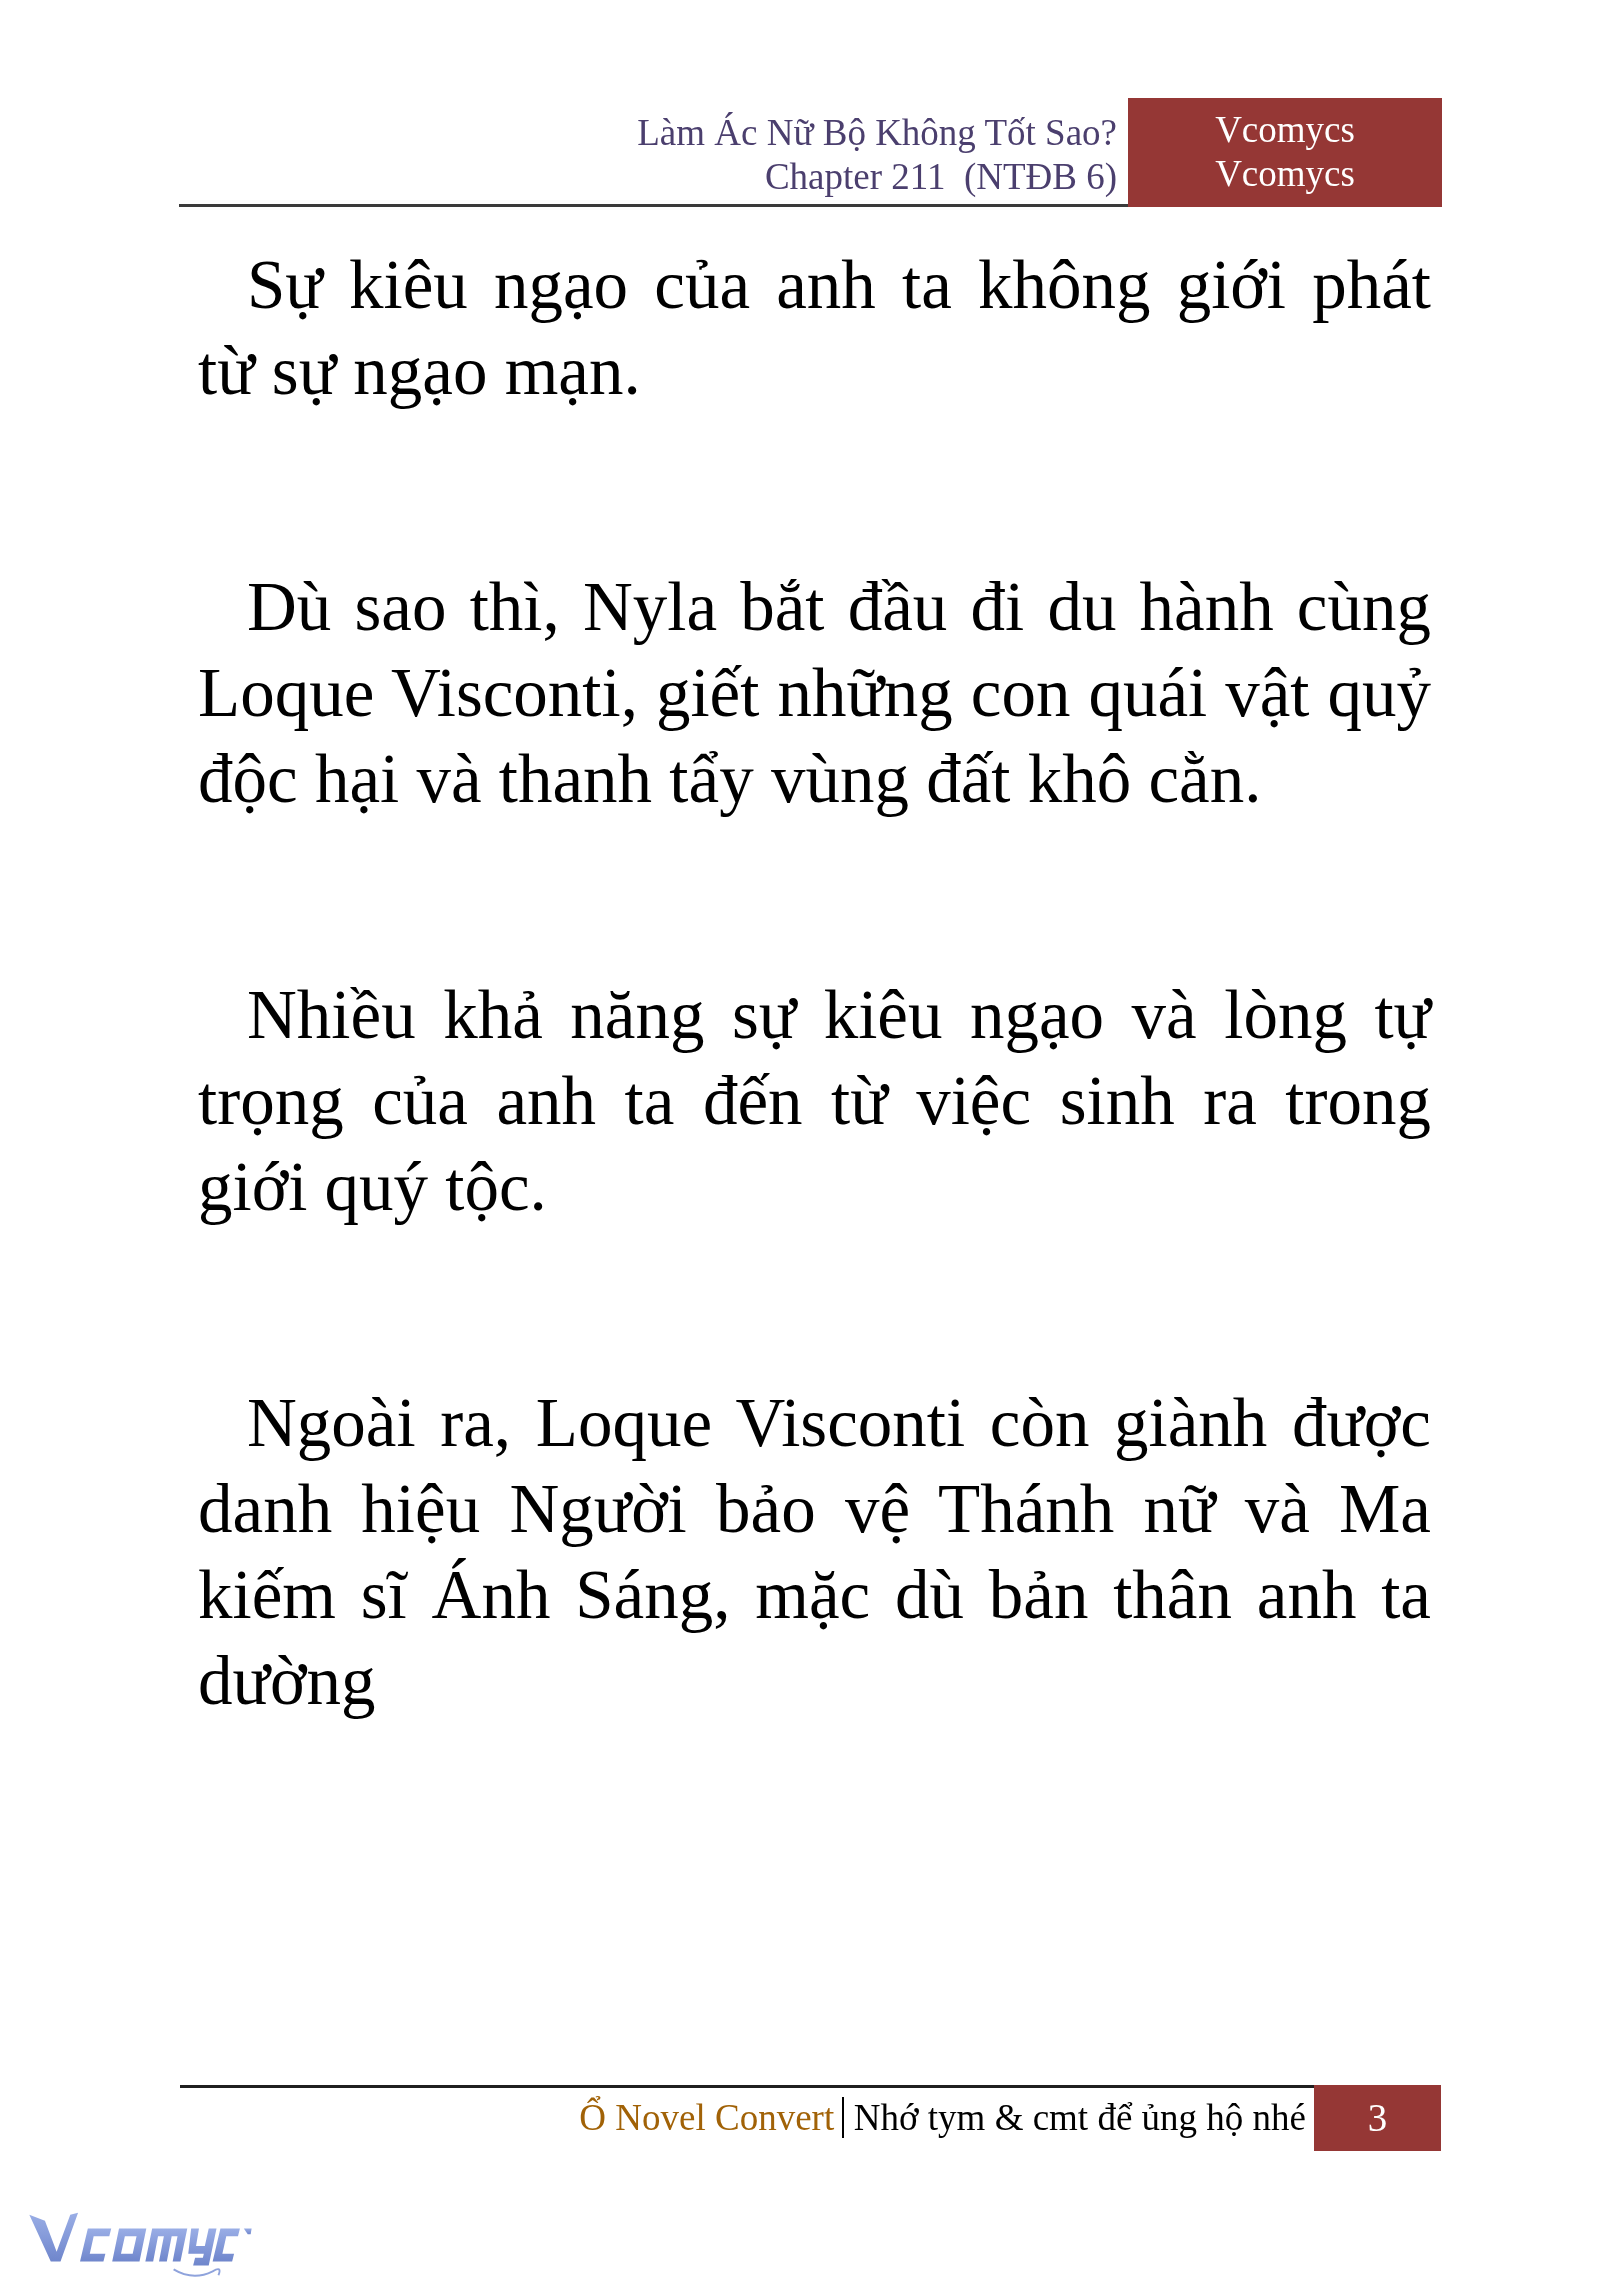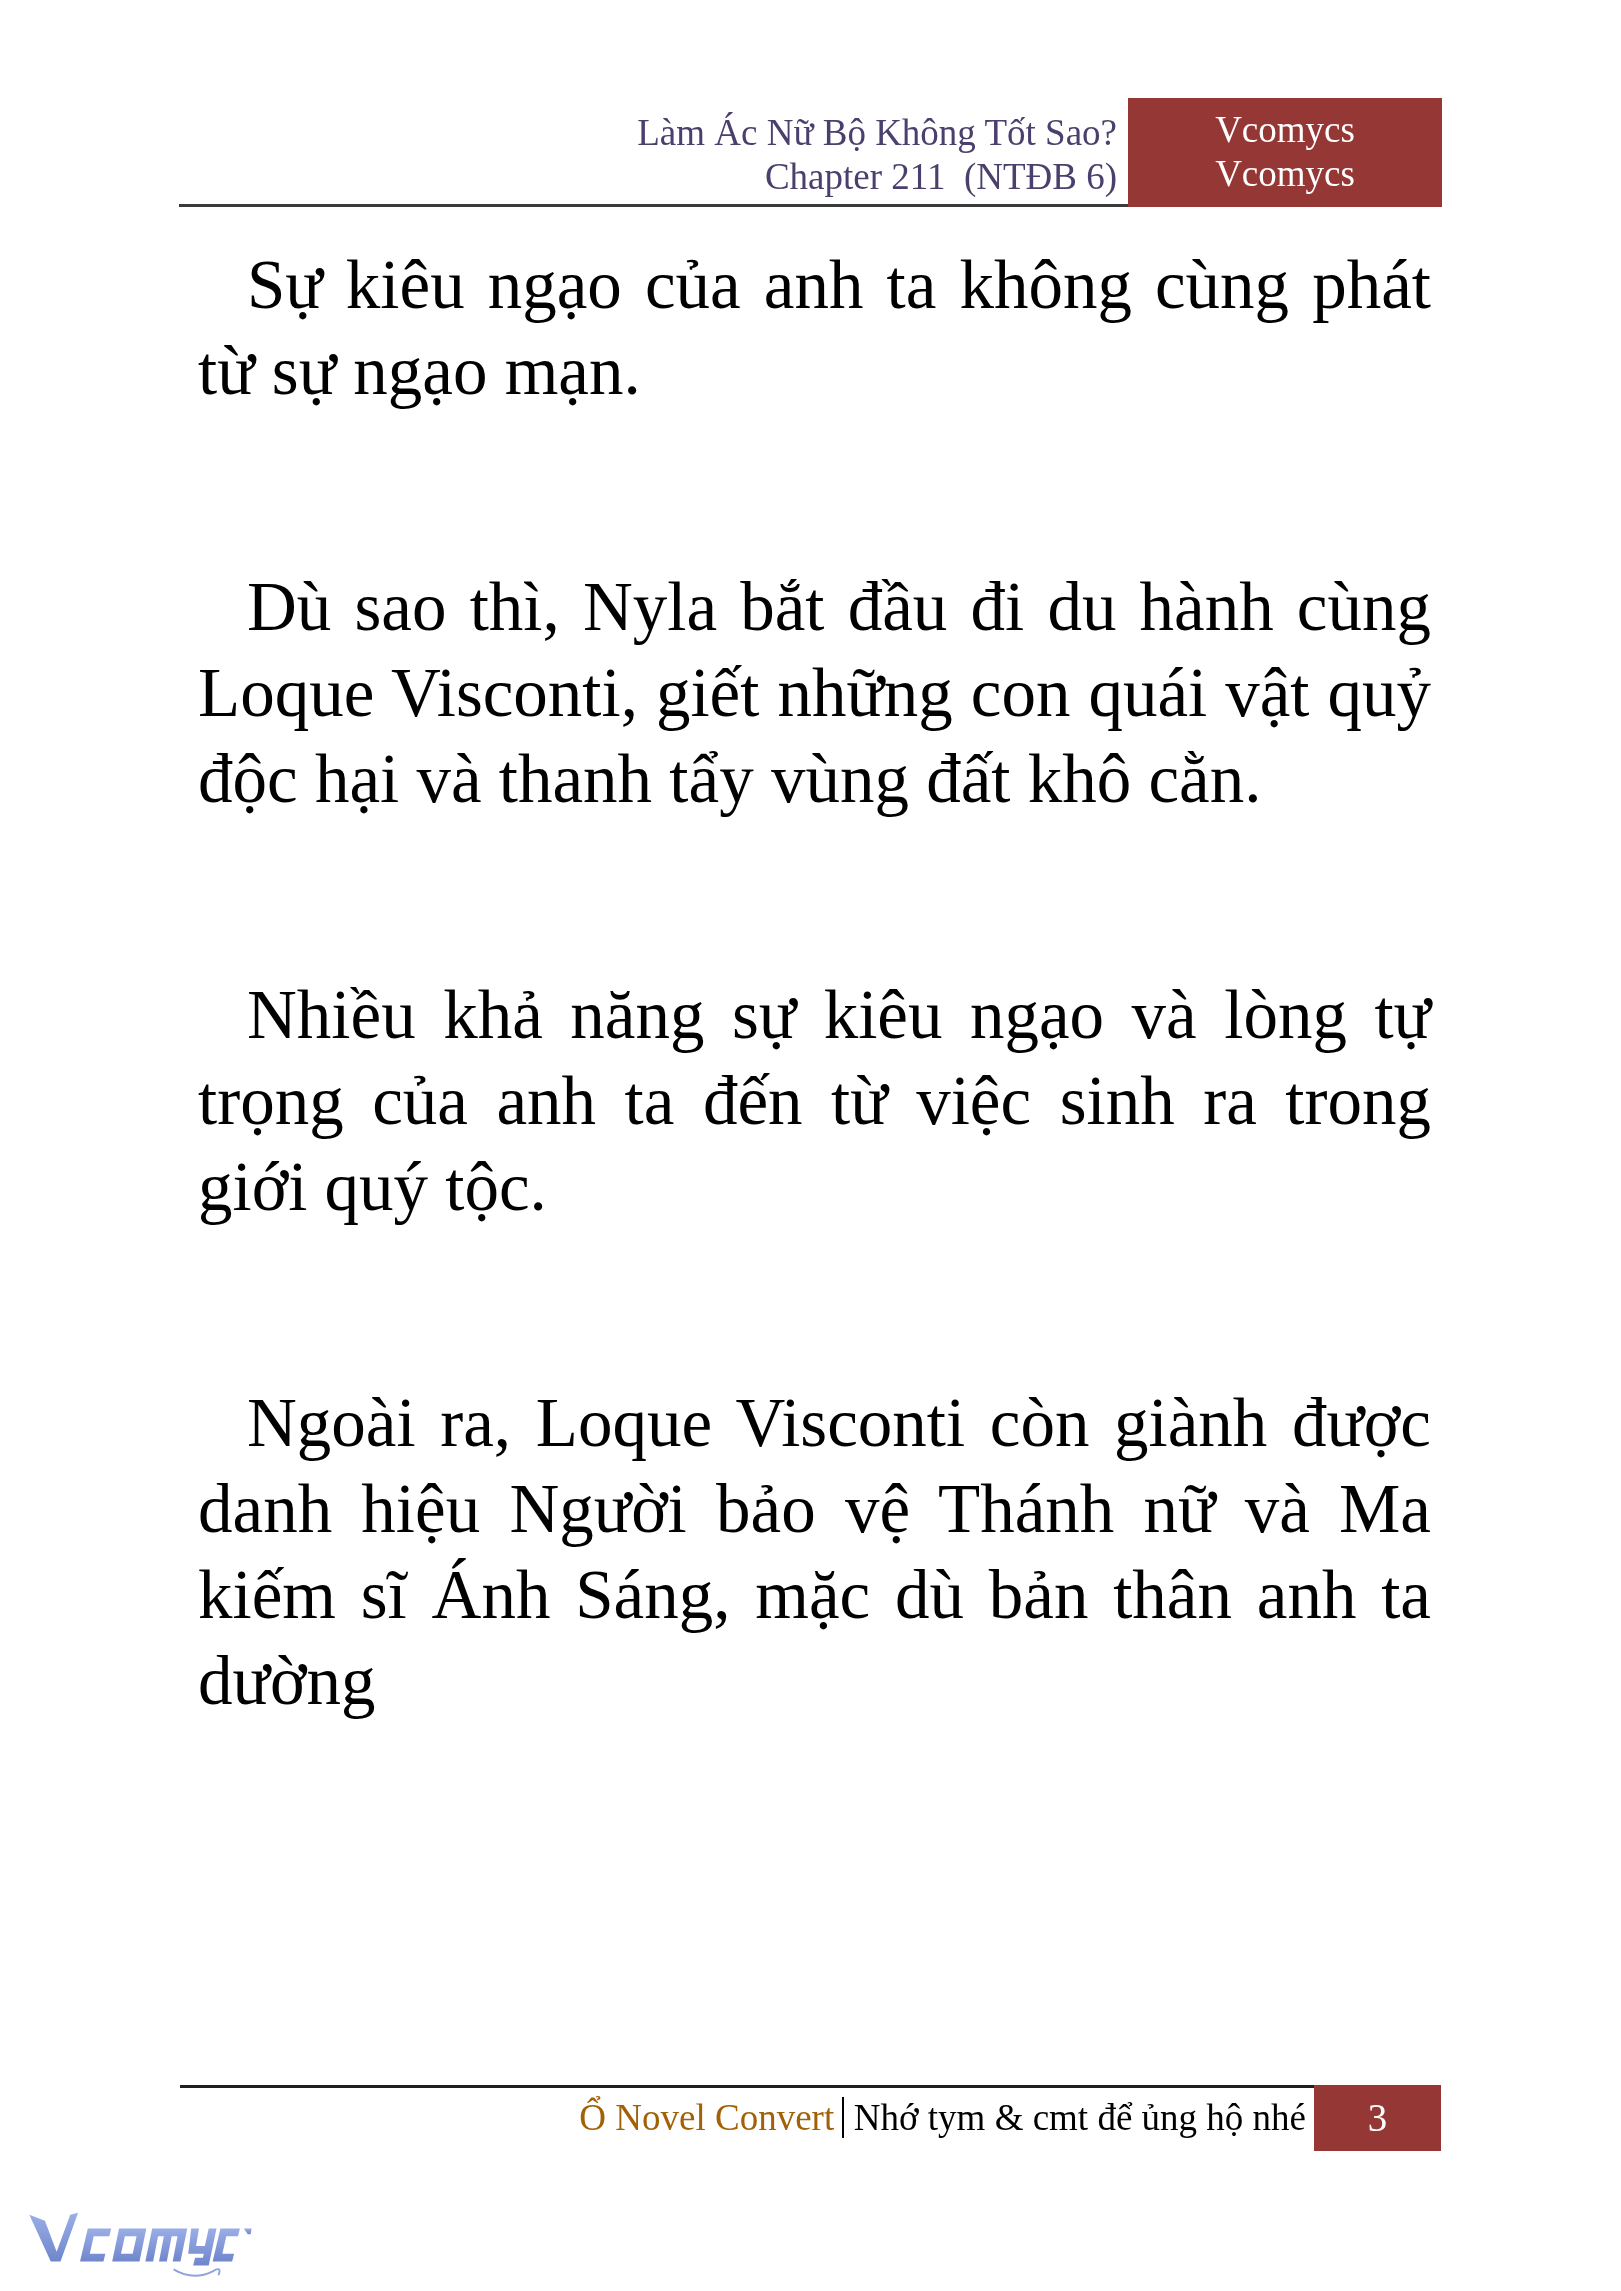--- a/index.html
+++ b/index.html
@@ -128,21 +128,21 @@
   <div>Làm Ác Nữ Bộ Không Tốt Sao?</div>
   <div>Chapter 211  (NTĐB 6)</div>
 </div>
 <div class="header-rule"></div>
 <div class="header-badge">
   <div>Vcomycs</div>
   <div>Vcomycs</div>
 </div>
 
 <div class="content">
-  <p>Sự kiêu ngạo của anh ta không cùng phát từ sự ngạo mạn.</p>
+  <p>Sự kiêu ngạo của anh ta không giới phát từ sự ngạo mạn.</p>
   <p>Dù sao thì, Nyla bắt đầu đi du hành cùng Loque Visconti, giết những con quái vật quỷ độc hại và thanh tẩy vùng đất khô cằn.</p>
   <p>Nhiều khả năng sự kiêu ngạo và lòng tự trọng của anh ta đến từ việc sinh ra trong giới quý tộc.</p>
   <p class="cont">Ngoài ra, Loque Visconti còn giành được danh hiệu Người bảo vệ Thánh nữ và Ma kiếm sĩ Ánh Sáng, mặc dù bản thân anh ta dường</p>
 </div>
 
 <div class="footer-rule"></div>
 <div class="footer-text">
   <span class="footer-brand">Ổ Novel Convert</span><span class="footer-sep"></span><span class="footer-slogan">Nhớ tym &amp; cmt để ủng hộ nhé</span>
 </div>
 <div class="page-badge">3</div>

